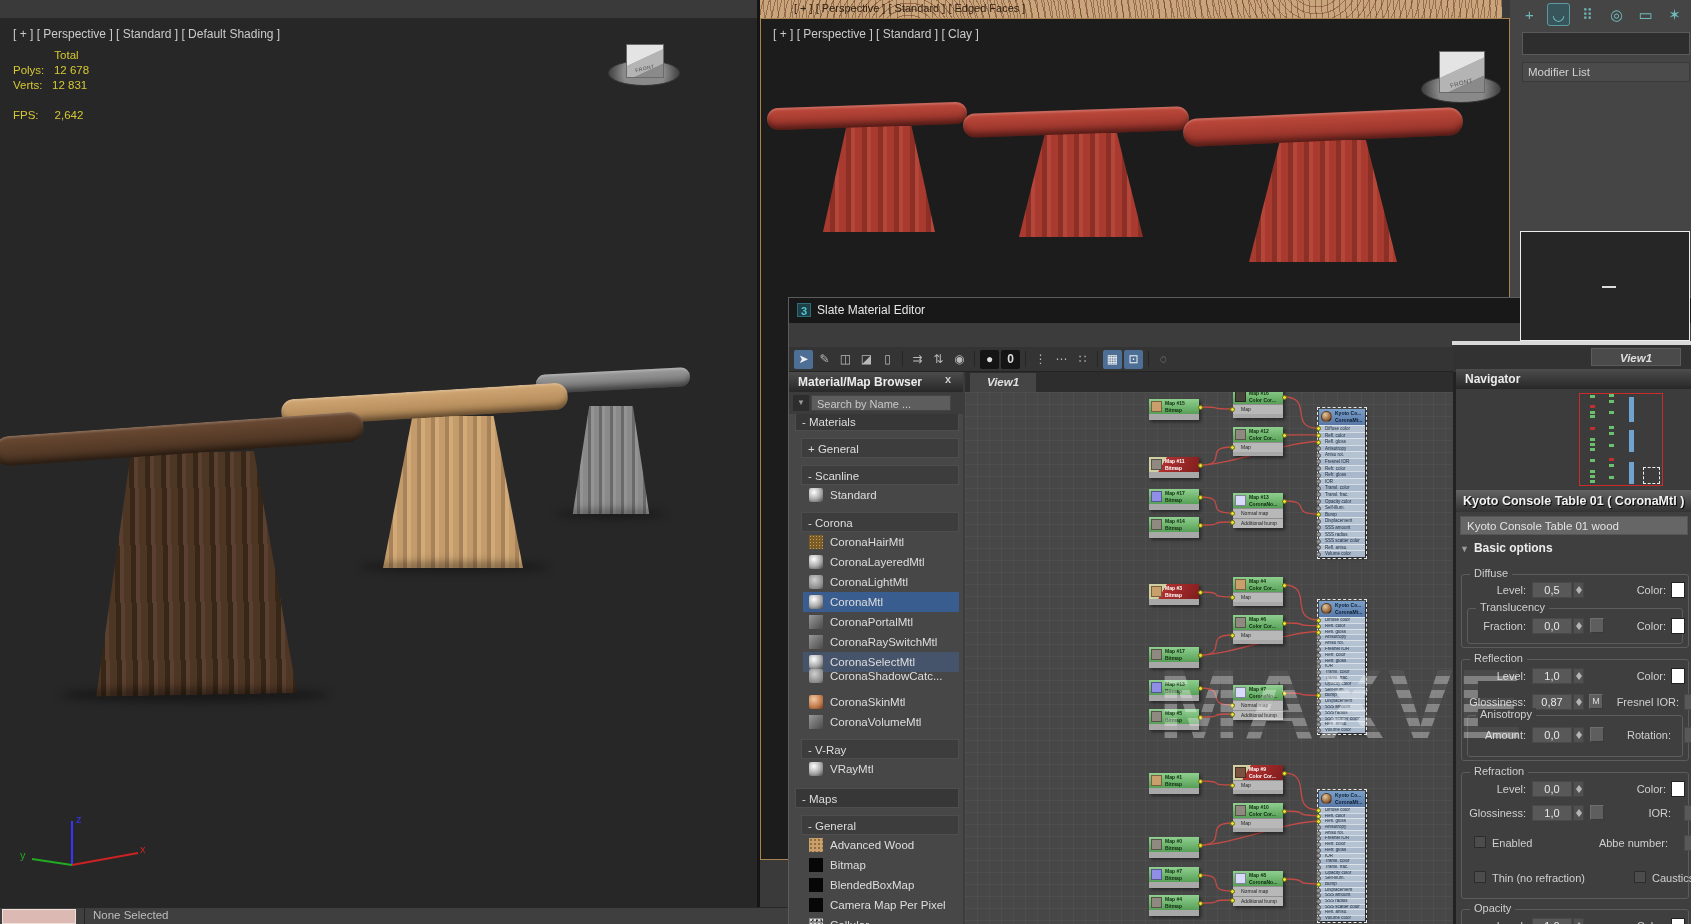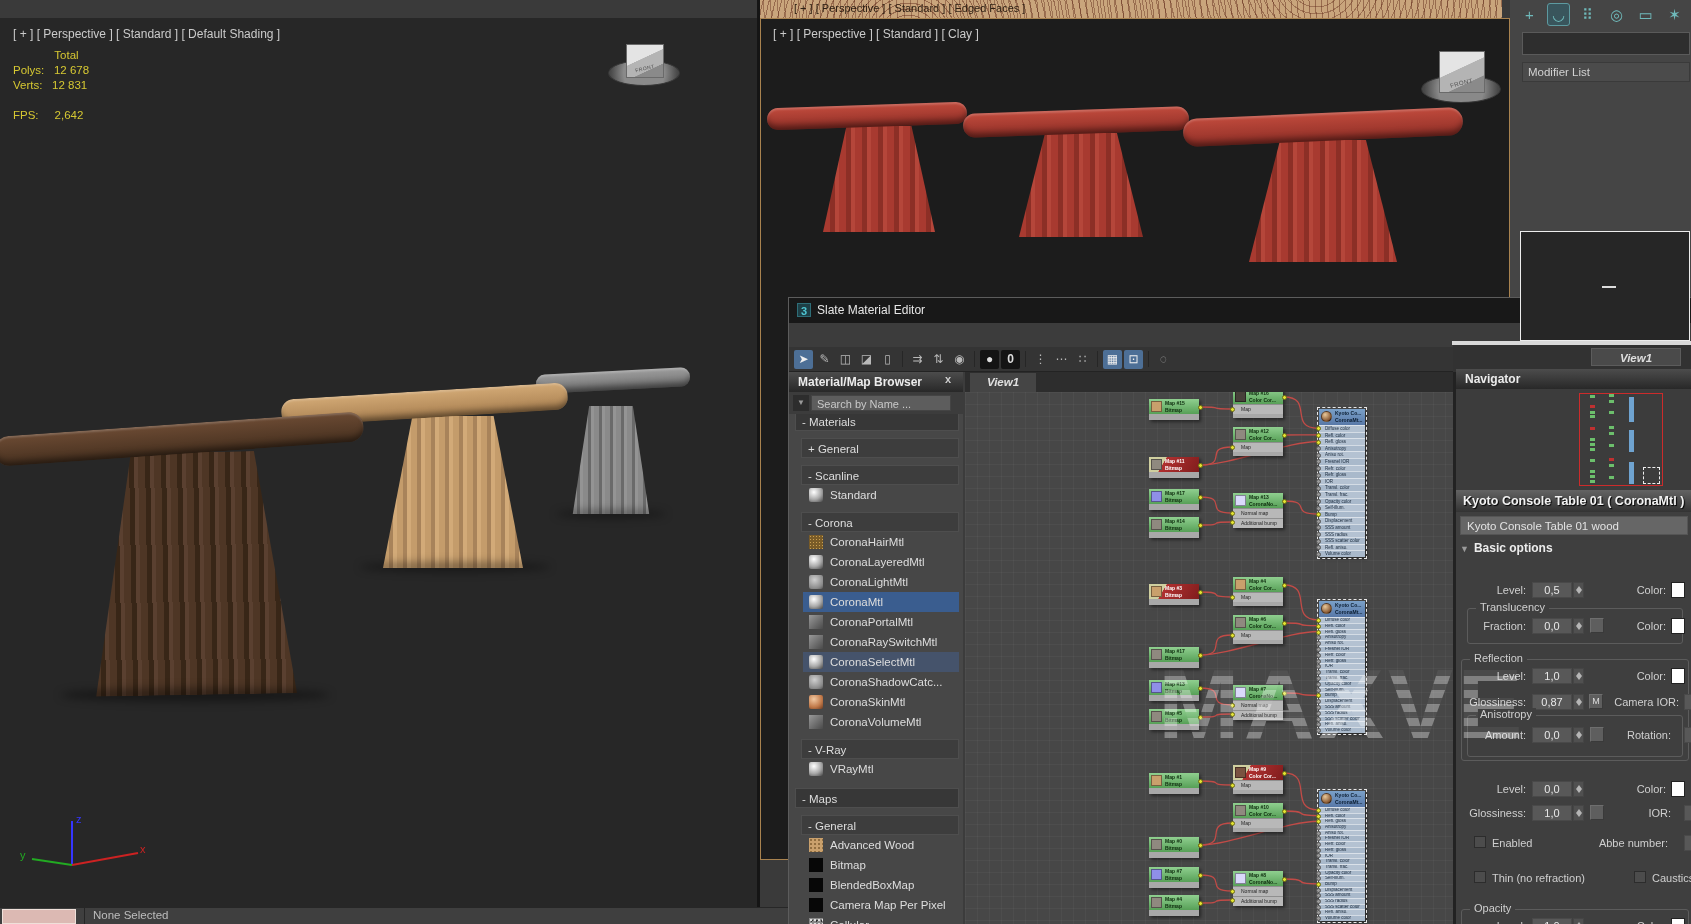--- a/index.html
+++ b/index.html
@@ -324,21 +324,21 @@
         <div class="brow sub" style="top: 51px;">- Scanline</div>
         <div class="brow item" style="top: 71px;"><span class="bicon sphere"></span><span>Standard</span></div>
         <div class="brow sub" style="top: 98px;">- Corona</div>
         <div class="brow item" style="top: 118px;"><span class="bicon hair"></span><span>CoronaHairMtl</span></div>
         <div class="brow item" style="top: 138px;"><span class="bicon sphere"></span><span>CoronaLayeredMtl</span></div>
         <div class="brow item" style="top: 158px;"><span class="bicon sphere-flat"></span><span>CoronaLightMtl</span></div>
         <div class="brow item sel" style="top: 178px;"><span class="bicon sphere"></span><span>CoronaMtl</span></div>
         <div class="brow item" style="top: 198px;"><span class="bicon grad"></span><span>CoronaPortalMtl</span></div>
         <div class="brow item" style="top: 218px;"><span class="bicon grad"></span><span>CoronaRaySwitchMtl</span></div>
         <div class="brow item hov" style="top: 238px;"><span class="bicon sphere"></span><span>CoronaSelectMtl</span></div>
-        <div class="brow item" style="top: 258px;"><span class="bicon sphere-flat"></span><span>CoronaShadowCatc...</span></div>
+        <div class="brow item" style="top: 252px;"><span class="bicon sphere-flat"></span><span>CoronaShadowCatc...</span></div>
         <div class="brow item" style="top: 278px;"><span class="bicon sphere-orange"></span><span>CoronaSkinMtl</span></div>
         <div class="brow item" style="top: 298px;"><span class="bicon grad"></span><span>CoronaVolumeMtl</span></div>
         <div class="brow sub" style="top: 325px;">- V-Ray</div>
         <div class="brow item" style="top: 345px;"><span class="bicon sphere"></span><span>VRayMtl</span></div>
         <div class="brow group" style="top: 374px;">- Maps</div>
         <div class="brow sub" style="top: 401px;">- General</div>
         <div class="brow item" style="top: 421px;"><span class="bicon wood"></span><span>Advanced Wood</span></div>
         <div class="brow item" style="top: 441px;"><span class="bicon black"></span><span>Bitmap</span></div>
         <div class="brow item" style="top: 461px;"><span class="bicon black"></span><span>BlendedBoxMap</span></div>
         <div class="brow item" style="top: 481px;"><span class="bicon black"></span><span>Camera Map Per Pixel</span></div>
@@ -740,20 +740,23 @@
         <div class="mm" style="left: 153.36px; top: 86.935px; width: 5px; height: 3px; background: rgb(108, 191, 108);"></div>
         <div class="mm" style="left: 173.14px; top: 73.255px; width: 5px; height: 22.23px; background: rgb(111, 163, 208);"></div>
         <div class="mm" style="left: 187px; top: 78px; width: 15px; height: 15px; border: 1px dashed rgb(238, 238, 238);"></div>
       </div>
 
     <div class="a" id="param-hdr">Kyoto Console Table 01  ( CoronaMtl )</div>
     <div class="a" id="params">
       <div id="mat-name">Kyoto Console Table 01 wood</div>
       <div id="rollout"><span class="arr">▼</span><span>Basic options</span></div>
 
+      <div class="grp" style="left:5px;top:62px;width:226px;height:72px;">
+        <div class="grplbl">Diffuse</div>
+      </div>
       <div class="plbl" style="left:10px;top:72px;width:60px;">Level:</div>
       <div class="pval" style="left:76px;top:70px;width:40px;">0,5</div>
       <div class="spin" style="left:117px;top:70px;"></div>
       <div class="plbl" style="left:138px;top:72px;width:72px;">Color:</div>
       <div class="swatch" style="left:215px;top:70px;"></div>
       <div class="grp" style="left:11px;top:96px;width:214px;height:34px;">
         <div class="grplbl">Translucency</div>
       </div>
       <div class="plbl" style="left:10px;top:108px;width:60px;">Fraction:</div>
       <div class="pval" style="left:76px;top:106px;width:40px;">0,0</div>
@@ -767,32 +770,35 @@
       </div>
       <div class="plbl" style="left:10px;top:158px;width:60px;">Level:</div>
       <div class="pval" style="left:76px;top:156px;width:40px;">1,0</div>
       <div class="spin" style="left:117px;top:156px;"></div>
       <div class="plbl" style="left:138px;top:158px;width:72px;">Color:</div>
       <div class="swatch" style="left:215px;top:156px;"></div>
       <div class="plbl" style="left:0px;top:184px;width:70px;">Glossiness:</div>
       <div class="pval" style="left:76px;top:182px;width:40px;">0,87</div>
       <div class="spin" style="left:117px;top:182px;"></div>
       <div class="mapbtn" style="left:133px;top:182px;">M</div>
-      <div class="plbl" style="left:148px;top:184px;width:75px;">Camera IOR:</div>
+      <div class="plbl" style="left:148px;top:184px;width:75px;">Fresnel IOR:</div>
       <div class="pval" style="left:228px;top:182px;width:20px;"></div>
       <div class="grp" style="left:11px;top:203px;width:214px;height:40px;">
         <div class="grplbl">Anisotropy</div>
       </div>
       <div class="plbl" style="left:10px;top:217px;width:60px;">Amount:</div>
       <div class="pval" style="left:76px;top:215px;width:40px;">0,0</div>
       <div class="spin" style="left:117px;top:215px;"></div>
       <div class="mapbtn" style="left:134px;top:215px;"></div>
       <div class="plbl" style="left:155px;top:217px;width:60px;">Rotation:</div>
       <div class="pval" style="left:228px;top:215px;width:20px;"></div>
 
+      <div class="grp" style="left:5px;top:260px;width:226px;height:125px;">
+        <div class="grplbl">Refraction</div>
+      </div>
       <div class="plbl" style="left:10px;top:271px;width:60px;">Level:</div>
       <div class="pval" style="left:76px;top:269px;width:40px;">0,0</div>
       <div class="spin" style="left:117px;top:269px;"></div>
       <div class="plbl" style="left:138px;top:271px;width:72px;">Color:</div>
       <div class="swatch" style="left:215px;top:269px;"></div>
       <div class="plbl" style="left:0px;top:295px;width:70px;">Glossiness:</div>
       <div class="pval" style="left:76px;top:293px;width:40px;">1,0</div>
       <div class="spin" style="left:117px;top:293px;"></div>
       <div class="mapbtn" style="left:134px;top:293px;"></div>
       <div class="plbl" style="left:155px;top:295px;width:60px;">IOR:</div>

